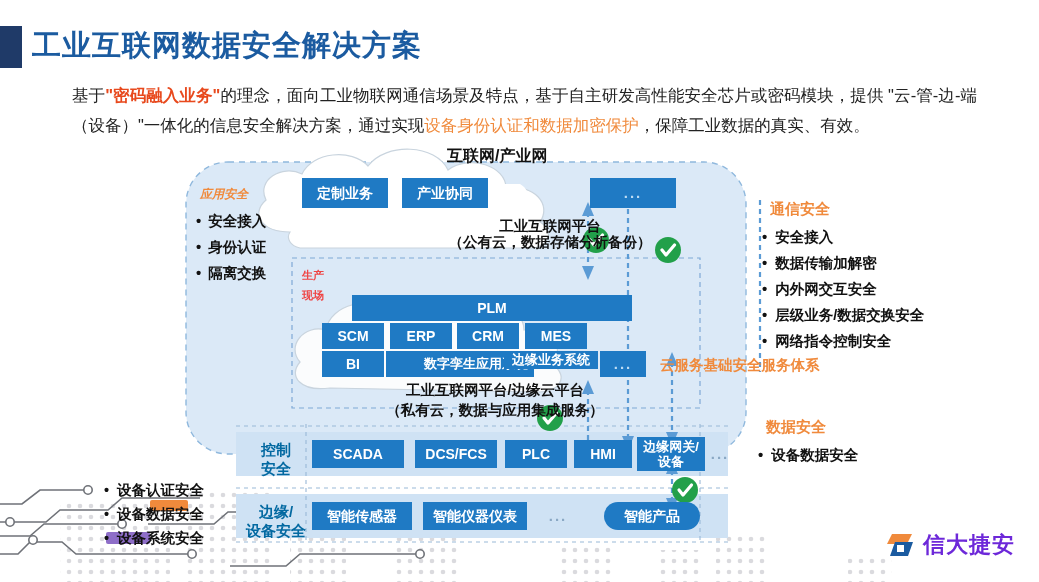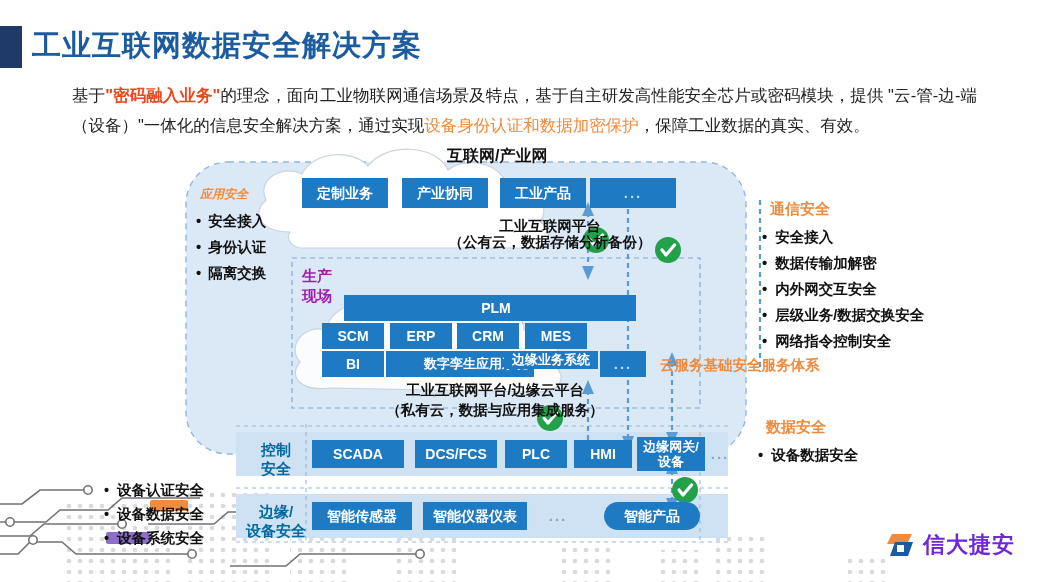--- a/index.html
+++ b/index.html
@@ -37,21 +37,21 @@
   .cap-list{position:absolute;z-index:8;font-size:14.5px;font-weight:bold;color:#111;line-height:25px;}
   .cap-list div{white-space:nowrap;}
   .cap-list div::before{content:"\2022";color:#111;margin-right:7px;font-size:15px;}
   
   .row-label{position:absolute;color:#0369a1;font-weight:bold;font-size:15px;line-height:19px;
              text-align:center;z-index:8;}
   
   .cap-title{position:absolute;font-weight:bold;font-size:14.5px;color:#111;text-align:center;
              line-height:20px;z-index:7;white-space:nowrap;}
   .net-title{position:absolute;font-weight:bold;font-size:16px;color:#111;z-index:7;white-space:nowrap;}
-  .prod-title{position:absolute;font-weight:bold;font-size:15px;color:#a21caf;z-index:7;line-height:19px;}
+  .prod-title{position:absolute;font-weight:bold;font-size:11px;color:#ef4444;z-index:7;line-height:19px;}
   .cloudsvc{position:absolute;color:#f08a3c;font-weight:bold;font-size:14.5px;z-index:8;white-space:nowrap;}
   
   #dev-list{position:absolute;left:104px;top:478px;z-index:9;font-size:14.5px;font-weight:bold;
             color:#111;line-height:24px;}
   #dev-list div{white-space:nowrap;}
   #dev-list div::before{content:"\2022";color:#111;margin-right:8px;}
   
   #logo{position:absolute;right:24px;bottom:22px;z-index:9;display:flex;align-items:center;gap:7px;}
   #logo-text{font-size:22px;font-weight:bold;color:#6d28d9;letter-spacing:1px;}
 </style>
@@ -175,37 +175,36 @@
         <circle r="13" fill="#22a04a"></circle>
         <path d="M-6,0 L-2,5 L6.5,-5" stroke="#fff" stroke-width="3.2" fill="none" stroke-linecap="round" stroke-linejoin="round"></path>
       </g>
     </g>
   </svg>
 
   <div class="net-title" style="left:447px;top:6px;">互联网/产业网</div>
 
   <div class="bbox" style="left:402px;top:38px;width:86px;height:30px;">产业协同</div>
   <div class="bbox" style="left:302px;top:38px;width:86px;height:30px;">定制业务</div>
-  <div class="bbox" style="left:500px;top:38px;width:86px;height:30px;">工业产品</div>
   <div class="bbox dots" style="left:590px;top:38px;width:86px;height:30px;">...</div>
 
   <div class="cap-title" style="left:400px;top:76px;width:300px;">工业互联网平台</div>
   <div class="cap-title" style="left:400px;top:92px;width:300px;">（公有云，数据存储分析备份）</div>
 
   <div class="cap-h" style="left:200px;top:46px;">应用安全</div>
   <div class="cap-list" style="left:196px;top:68px;">
     <div>安全接入</div>
     <div>身份认证</div>
     <div>隔离交换</div>
   </div>
 
   <div class="prod-title" style="left:302px;top:126px;">生产</div>
   <div class="prod-title" style="left:302px;top:146px;">现场</div>
 
-  <div class="bbox" style="left:344px;top:155px;width:280px;height:26px;padding-left:12px;">PLM</div>
+  <div class="bbox" style="left:352px;top:155px;width:280px;height:26px;">PLM</div>
 
   <div class="bbox" style="left:322px;top:183px;width:62px;height:26px;">SCM</div>
   <div class="bbox" style="left:390px;top:183px;width:62px;height:26px;">ERP</div>
   <div class="bbox" style="left:457px;top:183px;width:62px;height:26px;">CRM</div>
   <div class="bbox" style="left:525px;top:183px;width:62px;height:26px;">MES</div>
 
   <div class="bbox" style="left:322px;top:211px;width:62px;height:26px;">BI</div>
   <div class="bbox sm" style="left:386px;top:211px;width:116px;height:26px;padding-left:32px;">数字孪生应用系统</div>
   <div class="bbox sm" style="left:504px;top:211px;width:94px;height:18px;">边缘业务系统</div>
   <div class="bbox dots" style="left:600px;top:211px;width:46px;height:26px;">...</div>

